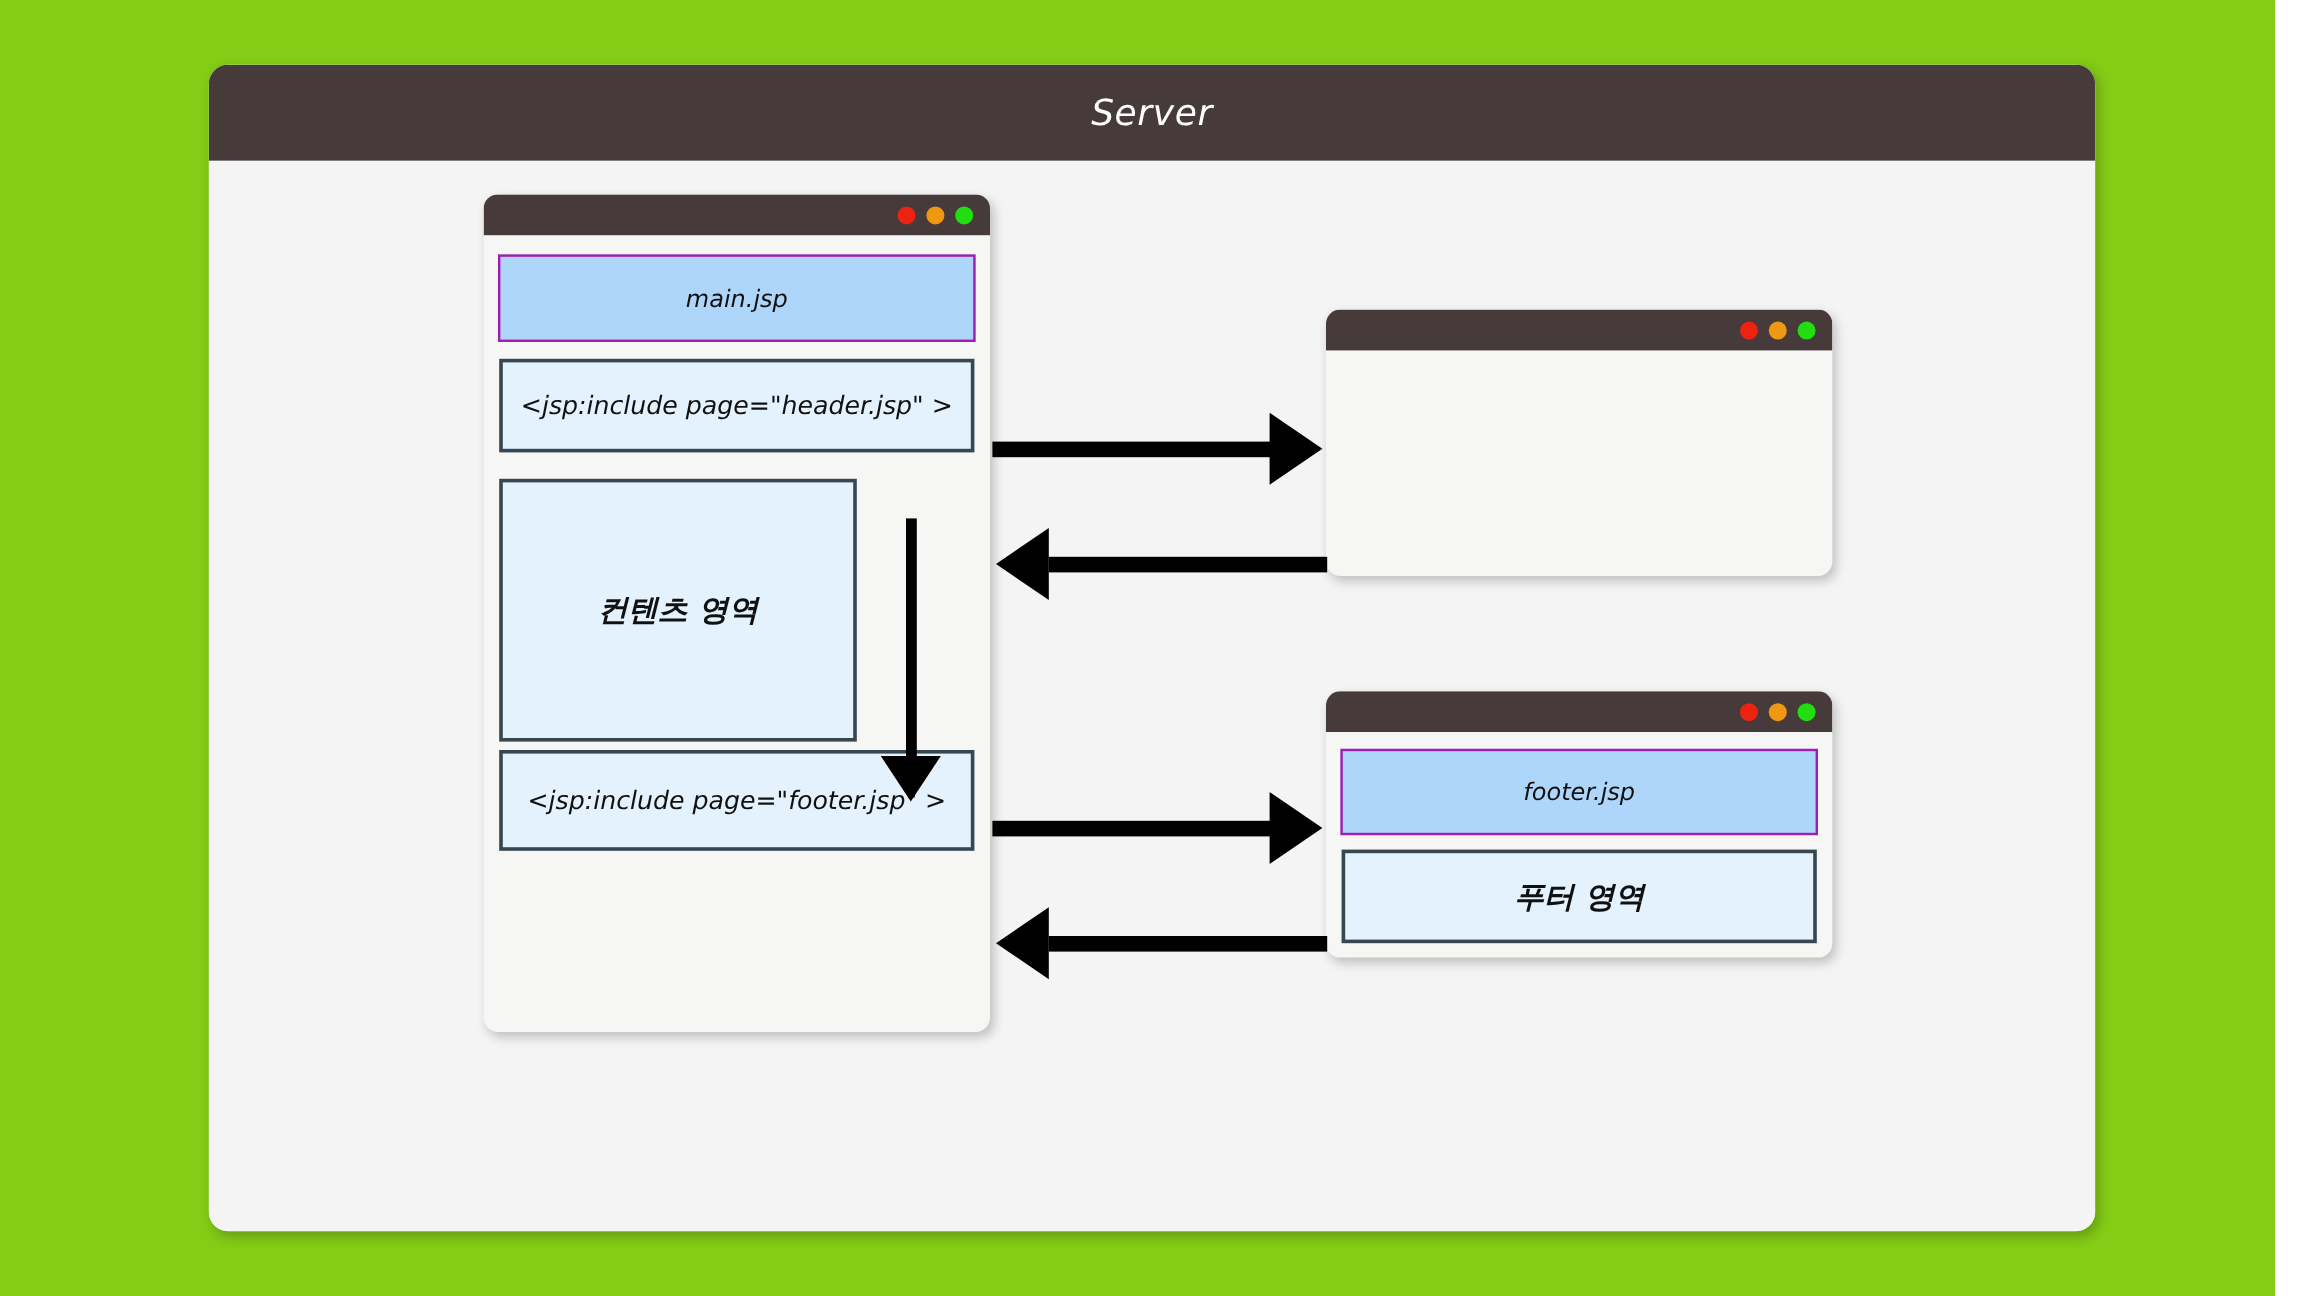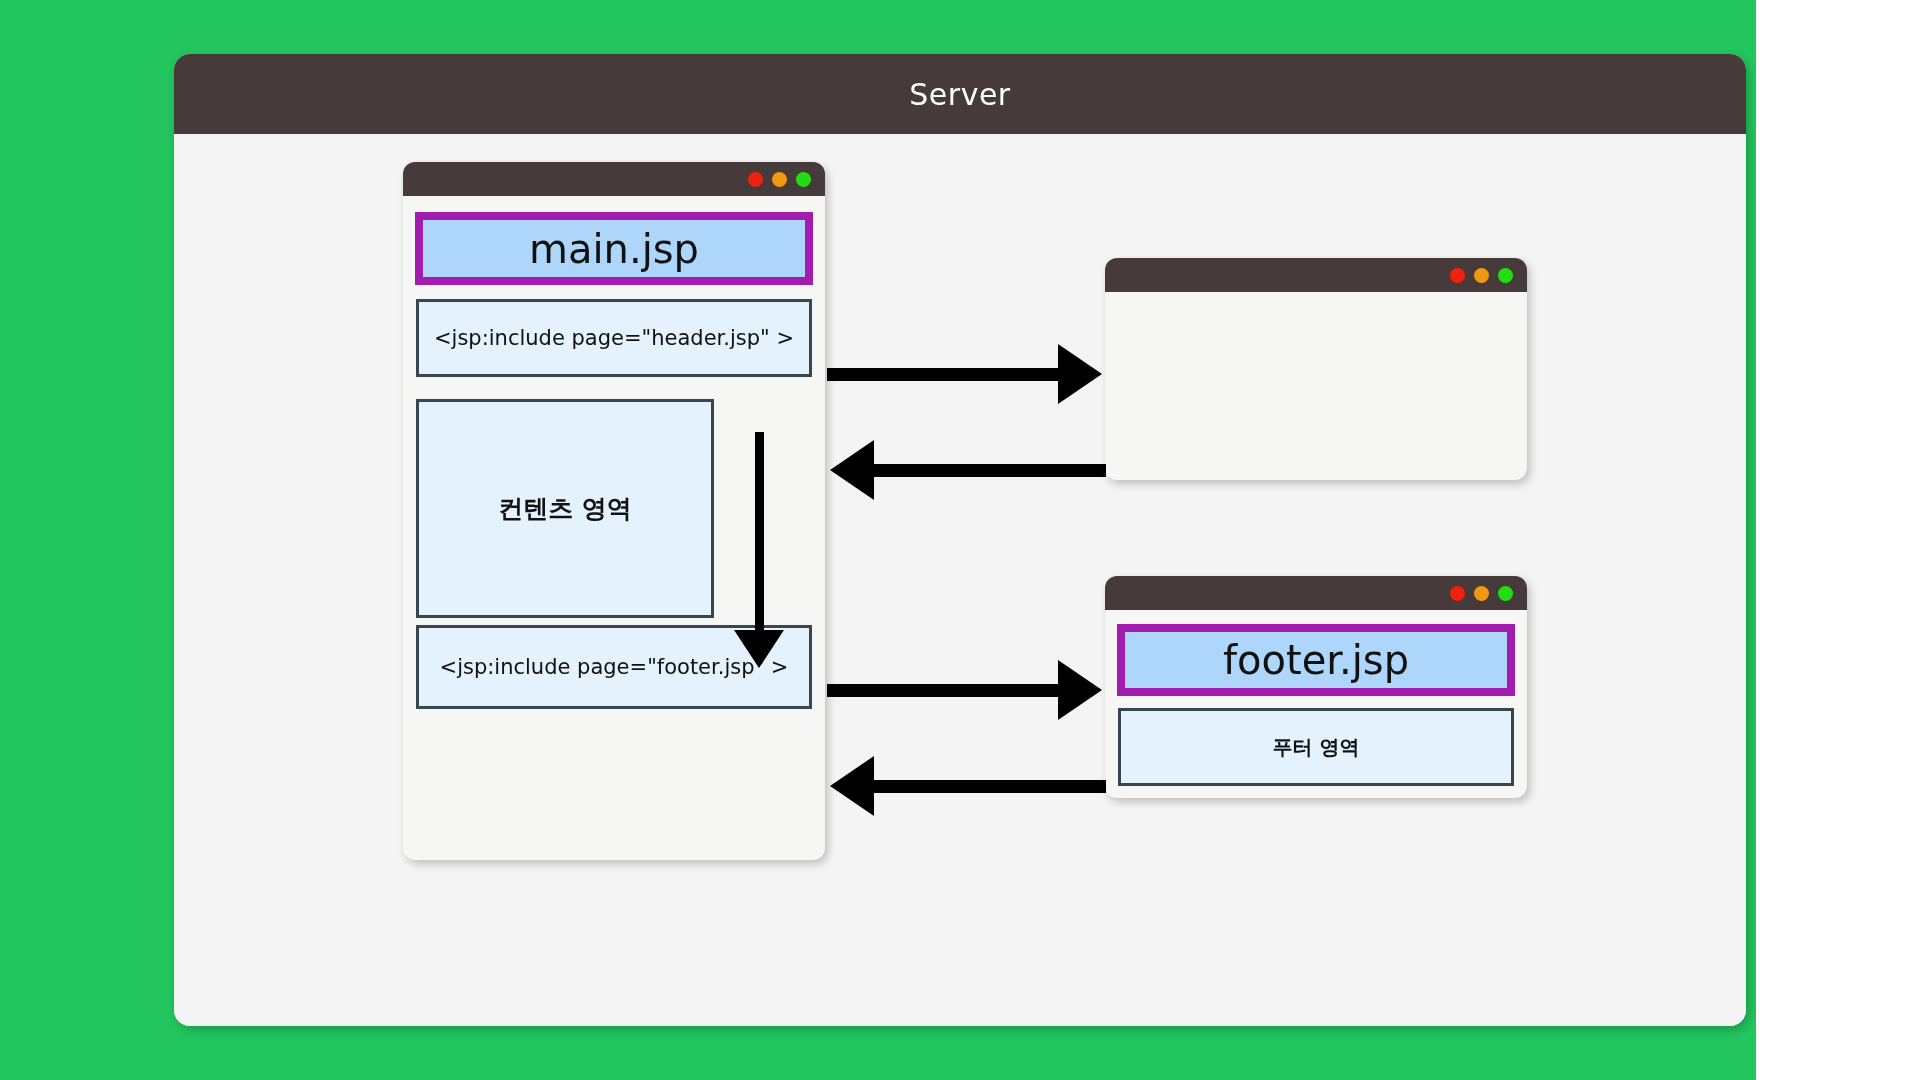--- a/index.html
+++ b/index.html
@@ -7,23 +7,24 @@
   html, body {
     width: 1920px;
     height: 1080px;
     background: #ffffff;
     font-family: "DejaVu Sans", "Liberation Sans", sans-serif;
     overflow: hidden;
   }
 
   #stage {
     position: relative;
-    width: 1756px;
+    width: 1896px;
     height: 1080px;
-    background: #22c55e;
+    background: #84cc16;
+    font-style: italic;
   }
 
   
   .server-panel {
     position: absolute;
     left: 174px;
     top: 54px;
     width: 1572px;
     height: 972px;
     border-radius: 16px;
@@ -96,22 +97,22 @@
   .box {
     position: absolute;
     display: flex;
     align-items: center;
     justify-content: center;
     text-align: center;
     color: #111111;
   }
   .box-title {
     background: #aed6fb;
-    border: 8px solid #a21caf;
-    font-size: 40px;
+    border: 2px solid #a21caf;
+    font-size: 20px;
   }
   .box-sub {
     background: #e3f2fd;
     border: 3px solid #37474f;
     font-size: 22px;
   }
   .box-content {
     background: #e3f2fd;
     border: 3px solid #37474f;
     font-size: 25px;
@@ -197,21 +198,21 @@
       </div>
 
       <div class="win" style="left:931px; top:442px; width:422px; height:222px;">
         <div class="win-titlebar">
           <span class="dot red"></span>
           <span class="dot orange"></span>
           <span class="dot green"></span>
         </div>
         <div class="win-body">
           <div class="box box-title" style="left:12px; top:14px; width:398px; height:72px;">footer.jsp</div>
-          <div class="box box-sub box-korean" style="left:13px; top:98px; width:396px; height:78px; font-size:20px;">푸터 영역</div>
+          <div class="box box-sub box-korean" style="left:13px; top:98px; width:396px; height:78px; font-size:25px;">푸터 영역</div>
         </div>
       </div>
 
       <div>
         <div class="arrow-shaft-h" style="left:653px; top:234px; width:236px;"></div>
         <div class="arrow-head-right" style="left:884px; top:210px;"></div>
       </div>
 
       <div>
         <div class="arrow-shaft-h" style="left:700px; top:330px; width:232px;"></div>

